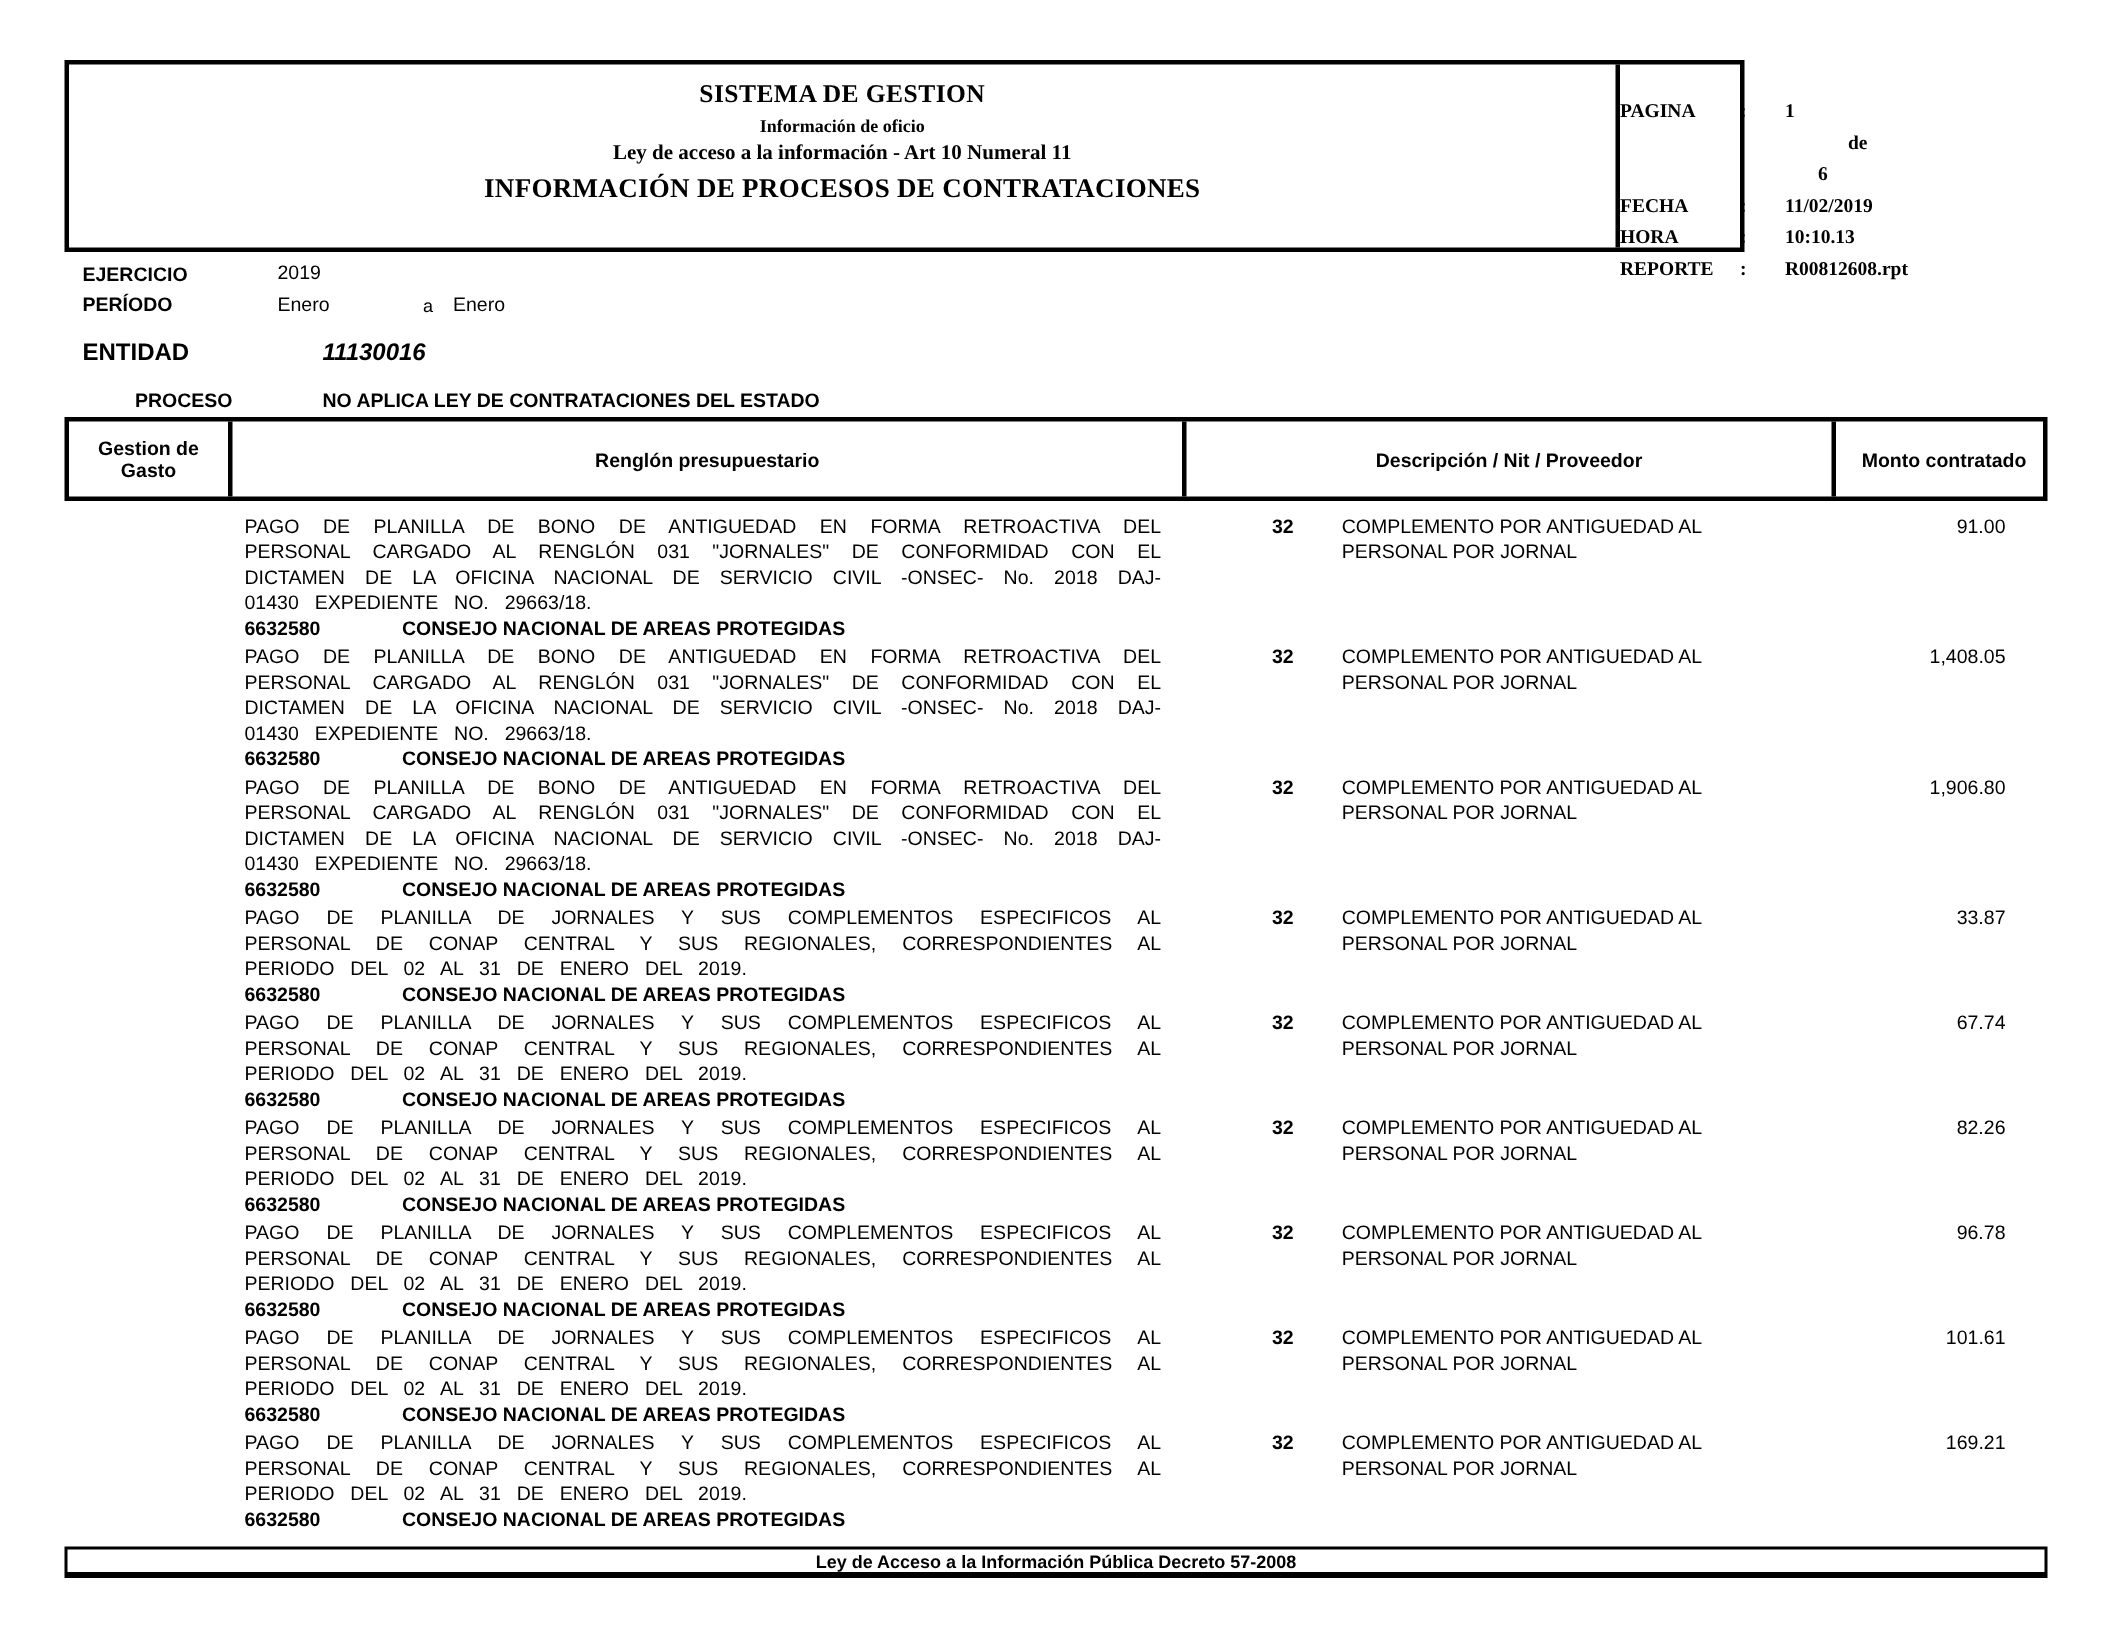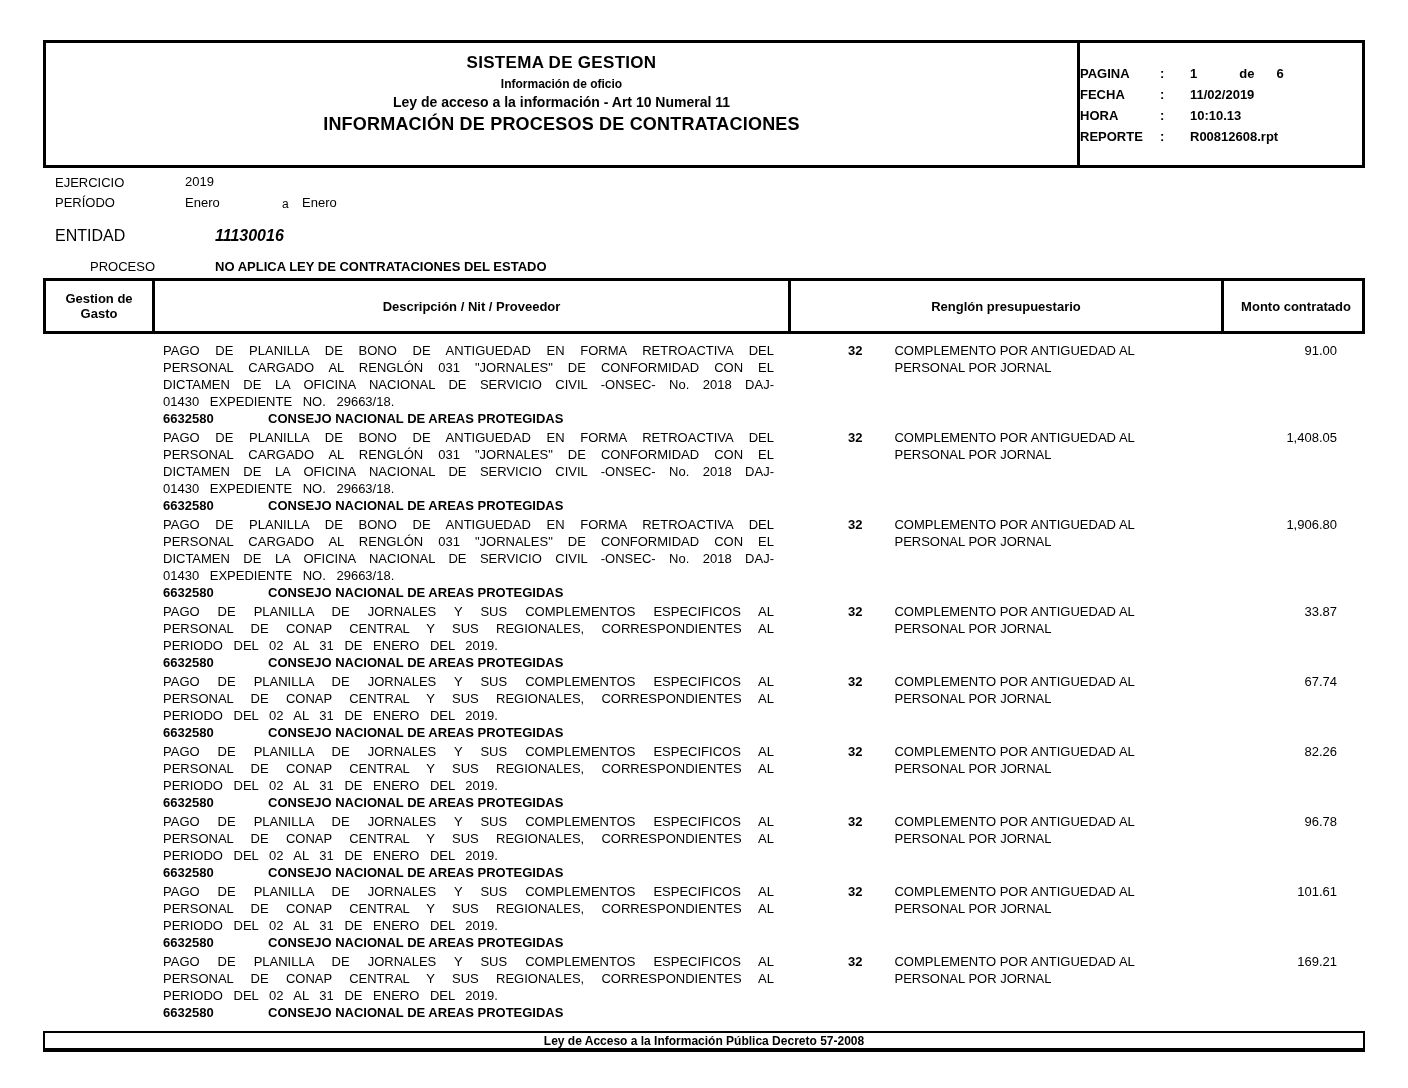--- a/index.html
+++ b/index.html
@@ -5,43 +5,44 @@
   * { margin:0; padding:0; box-sizing:border-box; }
   html,body { background:#e8e8e8; }
   .page {
     position:relative; width:1408px; height:1088px;
     background:#ffffff; color:#000000;
     font-family:"Liberation Sans", sans-serif;
     overflow:hidden;
   }
   
   .header-box {
-    position:absolute; left:43px; top:40px; width:1322px; height:128px;
+    position:absolute; left:43px; top:40px; width:1120px; height:128px;
     border:3px solid #000;
+    font-family:Liberation Serif, serif;
   }
   .title-area {
     position:absolute; left:0; top:0; width:1031px; height:100%;
     text-align:center; padding-top:10px;
   }
   .title-main   { font-size:17px; font-weight:700; letter-spacing:.3px; }
   .title-sub1   { font-size:12px; font-weight:700; margin-top:4px; }
   .title-sub2   { font-size:14px; font-weight:700; margin-top:3px; }
   .title-sub3   { font-size:18px; font-weight:700; margin-top:4px; letter-spacing:.2px; }
   .header-divider {
     position:absolute; left:1031px; top:0; width:3px; height:100%; background:#000;
   }
   .meta-area {
     position:absolute; left:1034px; top:20px; right:0; 
     font-size:13px; font-weight:700;
   }
   .meta-row { display:grid; grid-template-columns:80px 30px auto; line-height:21px; }
   .meta-val-composite span.mid { display:inline-block; margin-left:42px; }
   .meta-val-composite span.end { display:inline-block; margin-left:22px; }
   
-  .lbl { font-weight:400; font-size:13px; position:absolute; }
+  .lbl { font-weight:700; font-size:13px; position:absolute; }
   .val { font-weight:400; font-size:13px; position:absolute; }
   .val-b { font-weight:700; font-size:13px; position:absolute; }
   .big { font-size:16px; }
   
   .table-area { position:absolute; left:43px; top:278px; width:1322px; }
   .thead {
     display:grid; grid-template-columns:109px 636px 433px 144px;
     border:3px solid #000; height:56px;
   }
   .th {
@@ -118,22 +119,22 @@
 
   <span class="lbl big" style="left:55px; top:227px;">ENTIDAD</span>
   <span class="val-b big" style="left:215px; top:227px;font-style:italic;">11130016</span>
 
   <span class="lbl" style="left:90px; top:259px;">PROCESO</span>
   <span class="val-b" style="left:215px; top:259px;">NO APLICA LEY DE CONTRATACIONES DEL ESTADO</span>
 
   <div class="table-area">
     <div class="thead">
       <div class="th">Gestion de Gasto</div>
+      <div class="th">Renglón presupuestario</div>
       <div class="th">Descripción / Nit / Proveedor</div>
-      <div class="th">Renglón presupuestario</div>
       <div class="th">Monto contratado</div>
     </div>
     <div class="tbody">
     <div class="trow">
       <div class="td-gestion"></div>
       <div class="td-desc">
         <div class="desc-text">PAGO DE PLANILLA DE BONO DE ANTIGUEDAD EN FORMA RETROACTIVA DEL PERSONAL CARGADO AL RENGLÓN 031 "JORNALES" DE CONFORMIDAD CON EL DICTAMEN DE LA OFICINA NACIONAL DE SERVICIO CIVIL -ONSEC- No. 2018 DAJ-01430 EXPEDIENTE NO. 29663/18.</div>
         <div class="nit-line">
           <span class="nit">6632580</span><span>CONSEJO NACIONAL DE AREAS PROTEGIDAS</span>
         </div>

